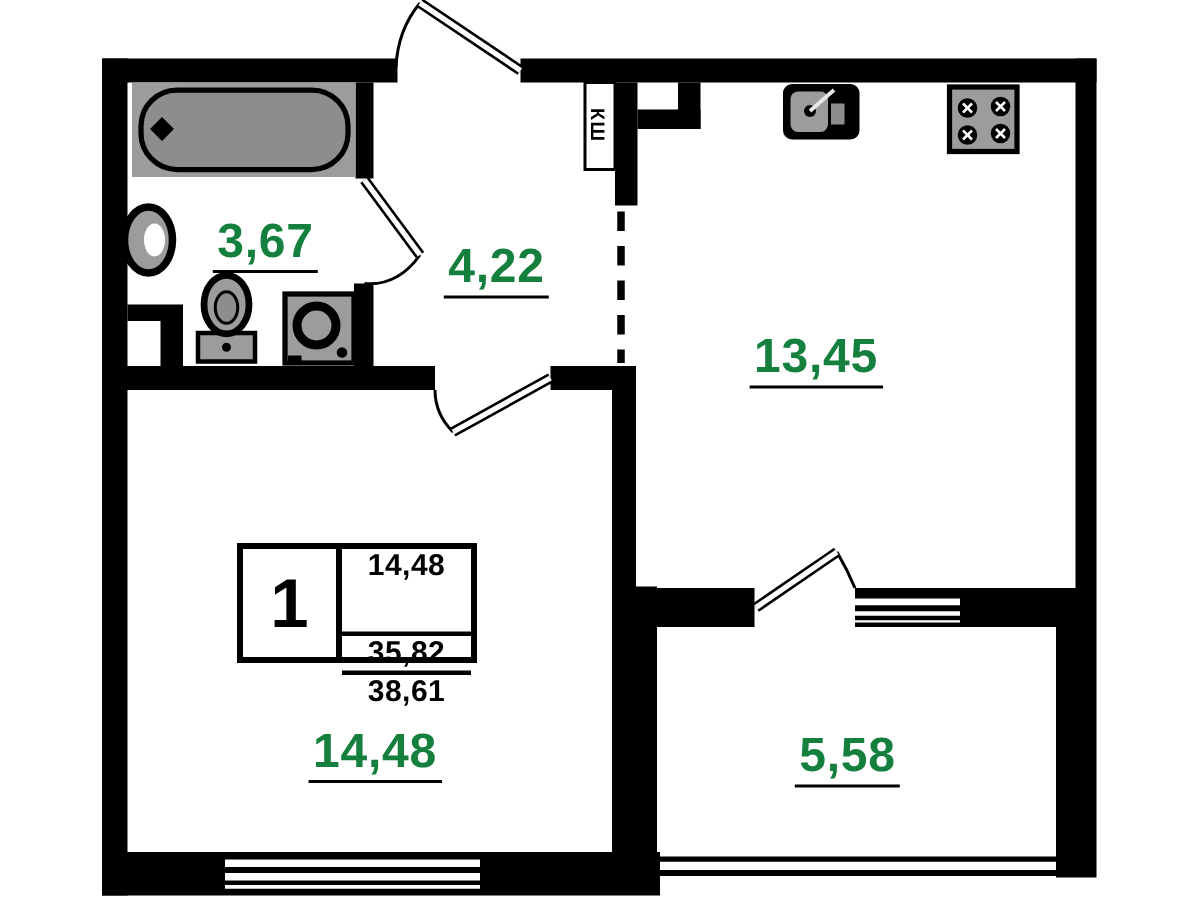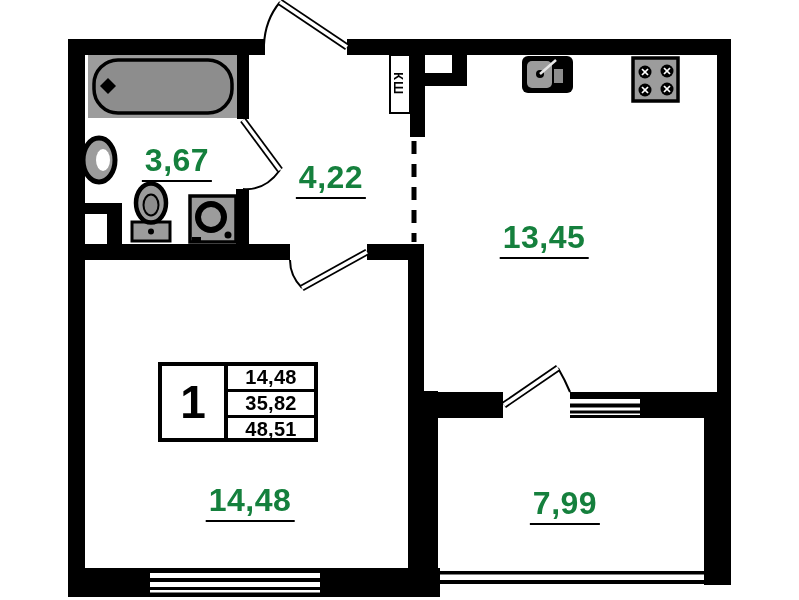--- a/index.html
+++ b/index.html
@@ -30,21 +30,21 @@
   }
   .info-box .rooms-cell{
     width:62px;border-right:4px solid #000;display:flex;align-items:center;
     justify-content:center;font-size:46px;font-weight:600;
   }
   .info-box .areas-col{flex:1;display:flex;flex-direction:column;}
   .info-box .area-row{
     flex:1;display:flex;align-items:center;justify-content:center;
     font-size:20px;font-weight:600;letter-spacing:.3px;
   }
-  .info-box .area-row.mid{border-top:3.5px solid #000;border-bottom:3.5px solid #000;}
+  .info-box .area-row.mid{border-top:3.5px solid #000;border-bottom:3.5px solid #000;margin-top:32px;}
 </style>
 </head>
 <body>
 
 <div class="plan">
 
   <svg width="799" height="600" viewBox="0 0 799 600">
 
     <g>
       <rect class="wall" x="68" y="39" width="197" height="16"></rect>
@@ -161,26 +161,26 @@
             <line x1="664" y1="92" x2="670" y2="86"></line>
         </g>
       </g>
     </g>
   </svg>
 
   <span class="room-label" style="left:177px;top:142px;">3,67</span>
   <span class="room-label" style="left:331px;top:159px;">4,22</span>
   <span class="room-label" style="left:544px;top:219px;">13,45</span>
   <span class="room-label" style="left:250px;top:482px;">14,48</span>
-  <span class="room-label" style="left:565px;top:485px;">7,99</span>
+  <span class="room-label" style="left:565px;top:485px;">5,58</span>
 
   <span class="closet-label">КШ</span>
 
   <div class="info-box">
     <div class="rooms-cell">1</div>
     <div class="areas-col">
       <div class="area-row">14,48</div>
       <div class="area-row mid">35,82</div>
-      <div class="area-row">48,51</div>
+      <div class="area-row">38,61</div>
     </div>
   </div>
 
 </div>
 
 </body></html>

